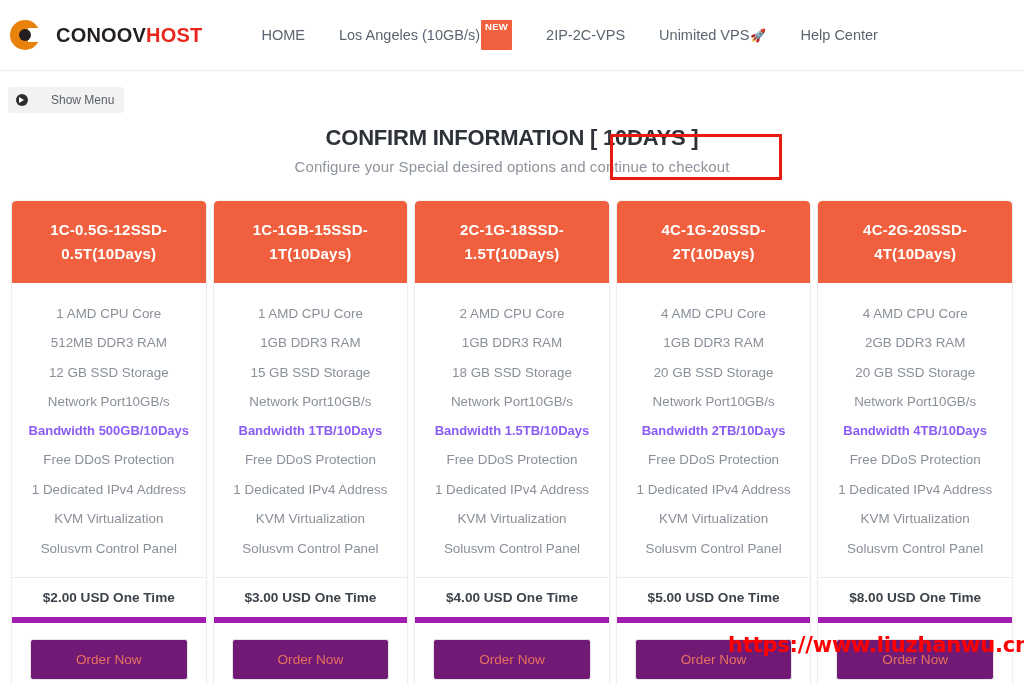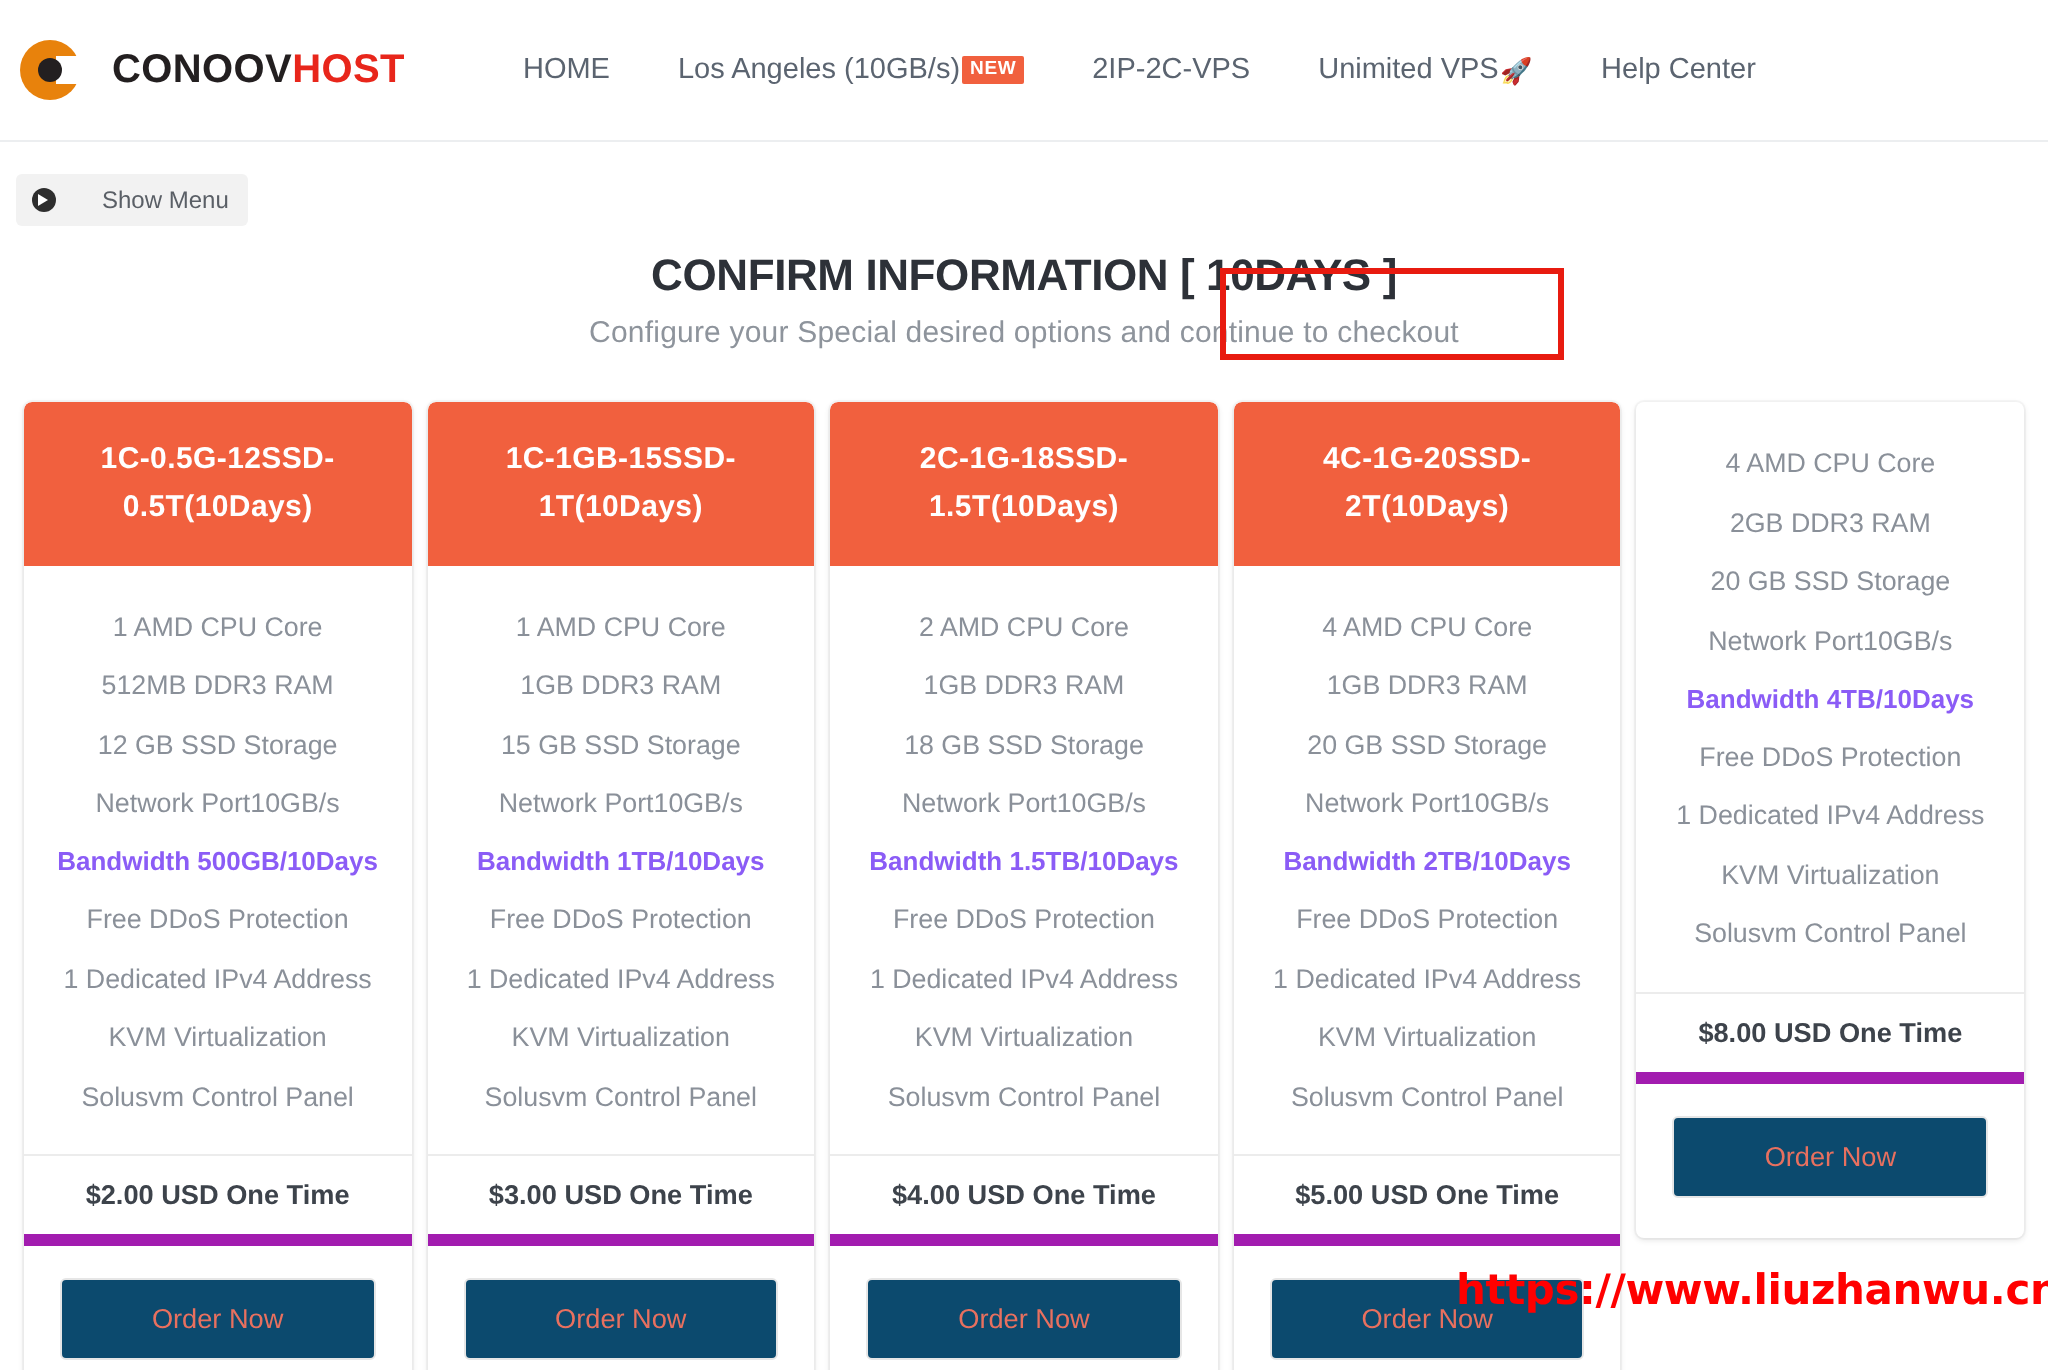--- a/index.html
+++ b/index.html
@@ -61,21 +61,21 @@
     display: inline-flex;
     align-items: center;
   }
   .badge-new {
     display: inline-block;
     background: #F1603E;
     color: #ffffff;
     font-size: 9.5px;
     font-weight: 700;
     letter-spacing: .3px;
-    padding: 2px 4px 1px 4px;
+    padding: 2px 4px 18px 4px;
     margin-left: 1px;
     border-radius: 1px;
     vertical-align: 2px;
     line-height: 1.1;
   }
   .rocket { font-size: 13px; margin-left: 1px; color: #E8261B; }
 
   
   .showmenu-wrap { padding: 16px 0 0 8px; }
   .showmenu-btn {
@@ -185,21 +185,21 @@
     color: #3d434b;
     background: #ffffff;
   }
   .plan-cta-wrap { padding: 16px 18px 20px 18px; }
   .plan-cta {
     display: block;
     width: 100%;
     text-align: center;
     border: 1px solid #e6e6e6;
     border-radius: 3px;
-    background: #0c4a6e;
+    background: #701a75;
     color: #E8705F;
     font-size: 13.6px;
     padding: 12px 15px;
     cursor: pointer;
     font-family: "Liberation Sans", sans-serif;
   }
 
   
   .watermark {
     position: absolute;
@@ -335,20 +335,21 @@
       <div class="feat">KVM Virtualization</div>
       <div class="feat">Solusvm Control Panel</div>
     </div>
     <div class="plan-price">$5.00 USD One Time</div>
     <div class="plan-cta-wrap">
       <button class="plan-cta">Order Now</button>
     </div>
   </div>
 
   <div class="plan">
+    <div class="plan-head">4C-2G-20SSD-4T(10Days)</div>
     <div class="plan-features">
       <div class="feat">4 AMD CPU Core</div>
       <div class="feat">2GB DDR3 RAM</div>
       <div class="feat">20 GB SSD Storage</div>
       <div class="feat">Network Port10GB/s</div>
       <div class="feat bold">Bandwidth 4TB/10Days</div>
       <div class="feat">Free DDoS Protection</div>
       <div class="feat">1 Dedicated IPv4 Address</div>
       <div class="feat">KVM Virtualization</div>
       <div class="feat">Solusvm Control Panel</div>

